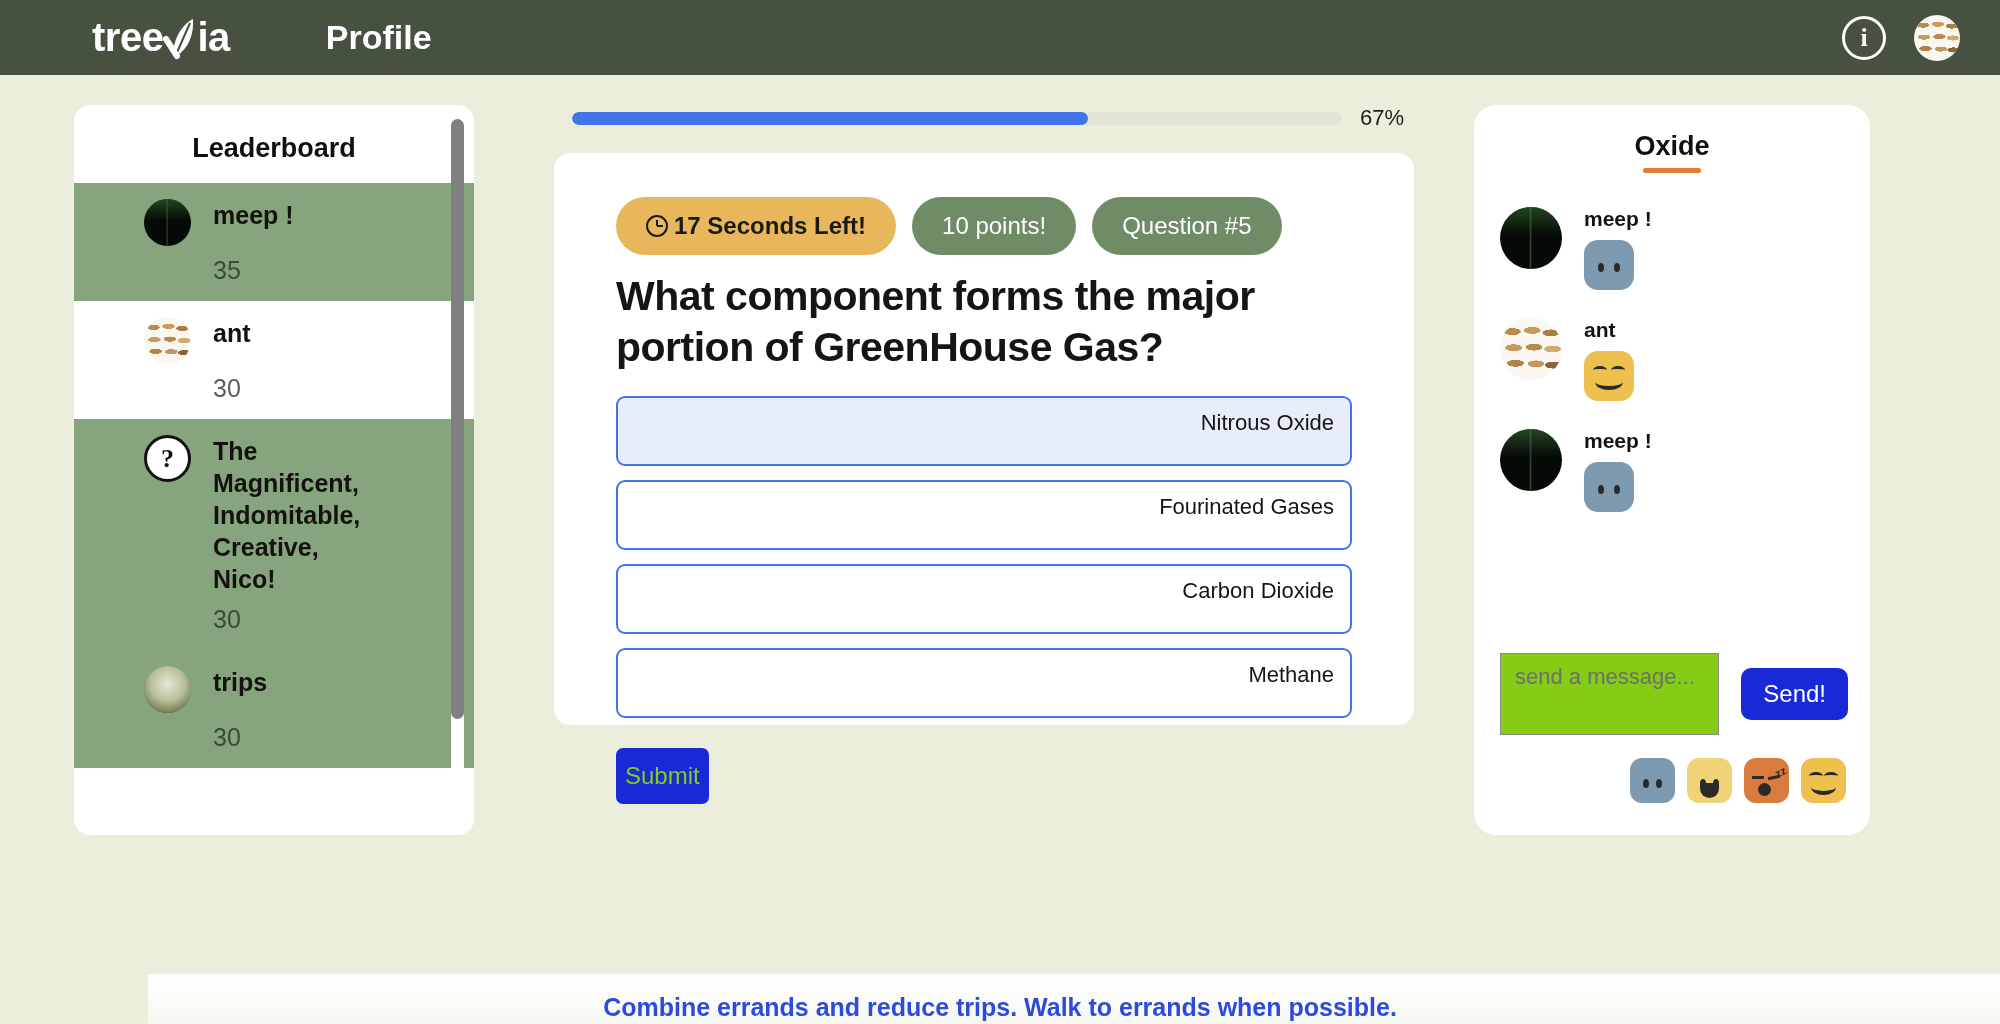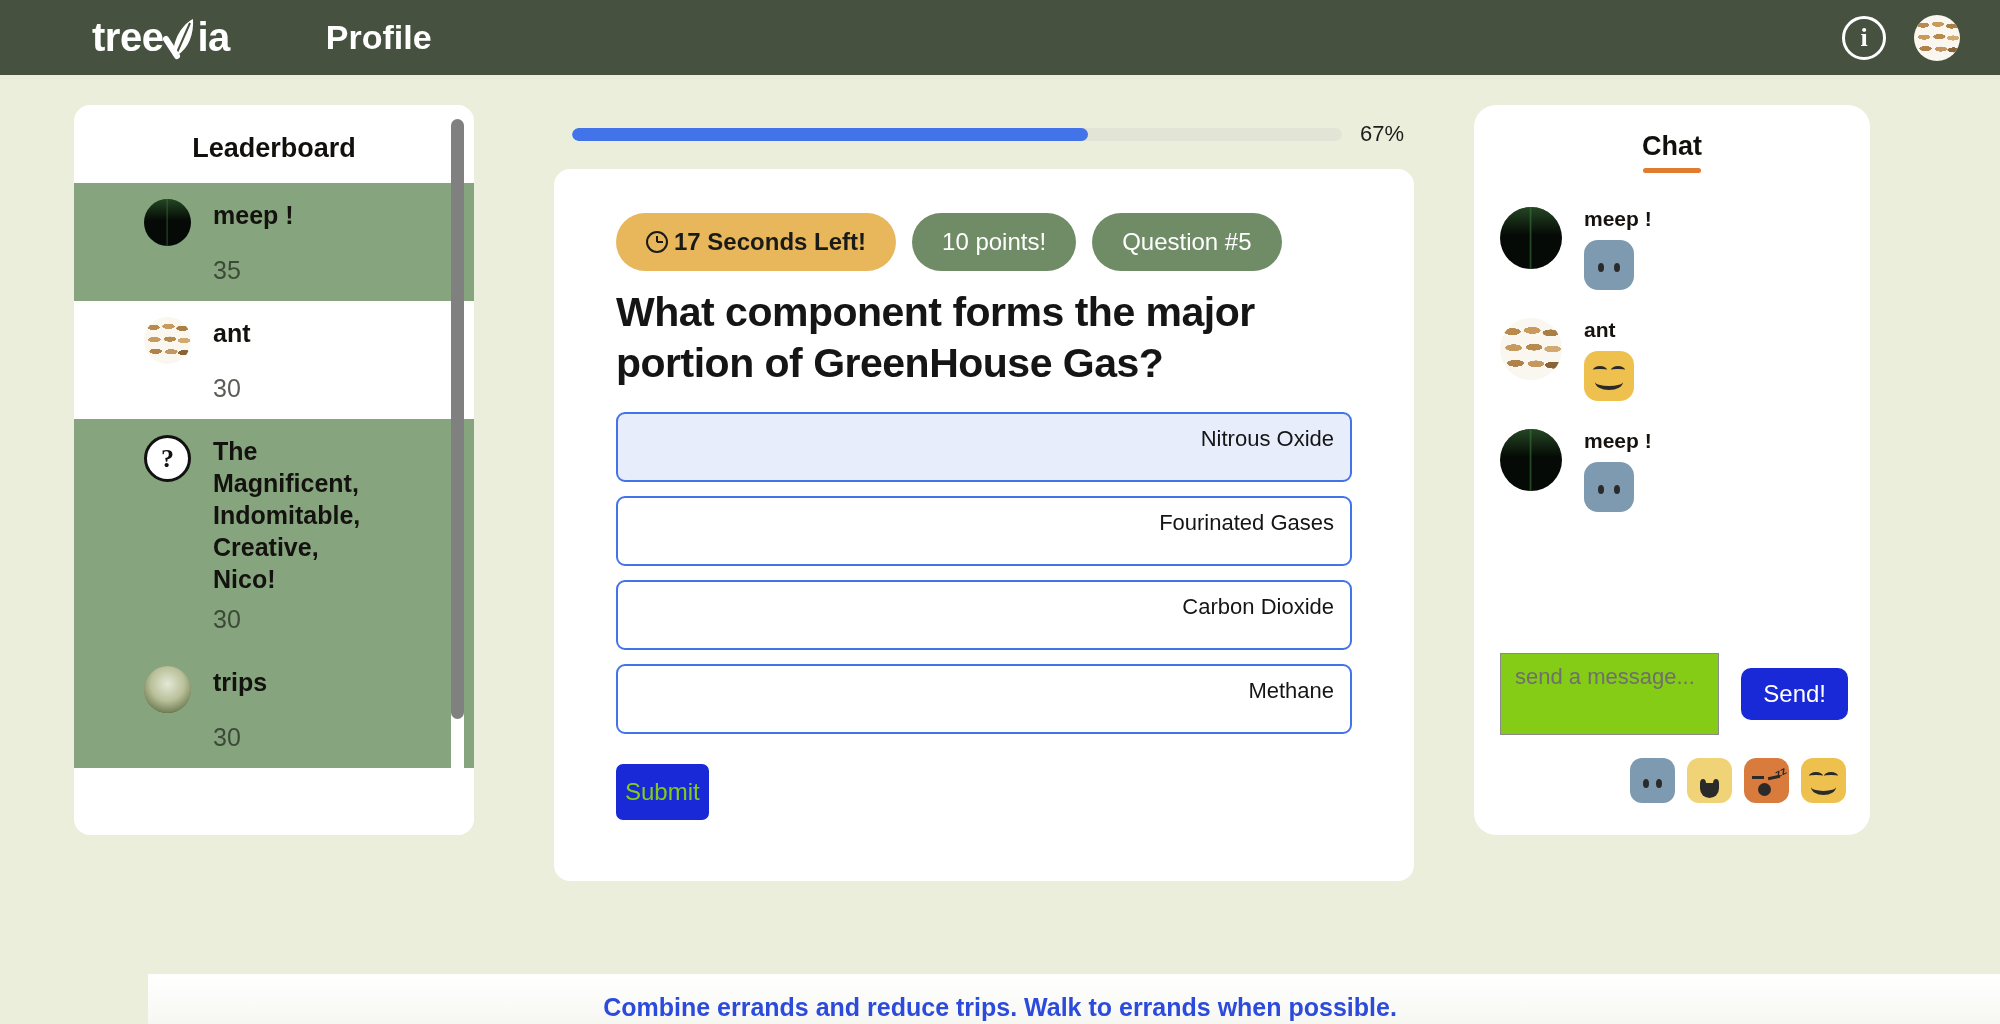--- a/index.html
+++ b/index.html
@@ -137,21 +137,21 @@
     top: 14px; left: 0;
     width: 13px;
     height: 600px;
     background: #808080;
     border-radius: 7px;
   }
 
   
   .quiz-col {
     flex: 1 1 auto;
-    margin: 16px 60px 0 80px;
+    margin: 0 60px 0 80px;
     max-width: 860px;
   }
   .progress-row {
     display: flex;
     align-items: center;
     gap: 18px;
     padding: 0 0 0 18px;
   }
   .progress-track {
     flex: 1 1 auto;
@@ -168,21 +168,21 @@
   .progress-label {
     font-size: 22px;
     color: #1d1d1b;
     min-width: 54px;
   }
   .quiz-card {
     background: #ffffff;
     border-radius: 16px;
     margin-top: 22px;
     padding: 44px 62px 54px 62px;
-    height: 712px;
+    height: 572px;
   }
   .badges {
     display: flex;
     gap: 16px;
     margin-bottom: 10px;
   }
   .badge {
     border-radius: 34px;
     padding: 15px 30px;
     font-size: 24px;
@@ -555,21 +555,21 @@
       <div class="option selected">Nitrous Oxide</div>
       <div class="option">Fourinated Gases</div>
       <div class="option">Carbon Dioxide</div>
       <div class="option">Methane</div>
 
       <button class="submit-btn">Submit</button>
     </div>
   </div>
 
   <div class="chat-card">
-    <div class="chat-title">Chat</div>
+    <div class="chat-title">Oxide</div>
     <div class="chat-underline"></div>
 
     <div class="chat-messages">
 
       <div class="chat-msg">
         <div class="chat-avatar av-black"></div>
         <div>
           <div class="chat-user">meep !</div>
           <div class="emoji-face" style="background:#7d9ab0">
             <span class="eye l"></span>

